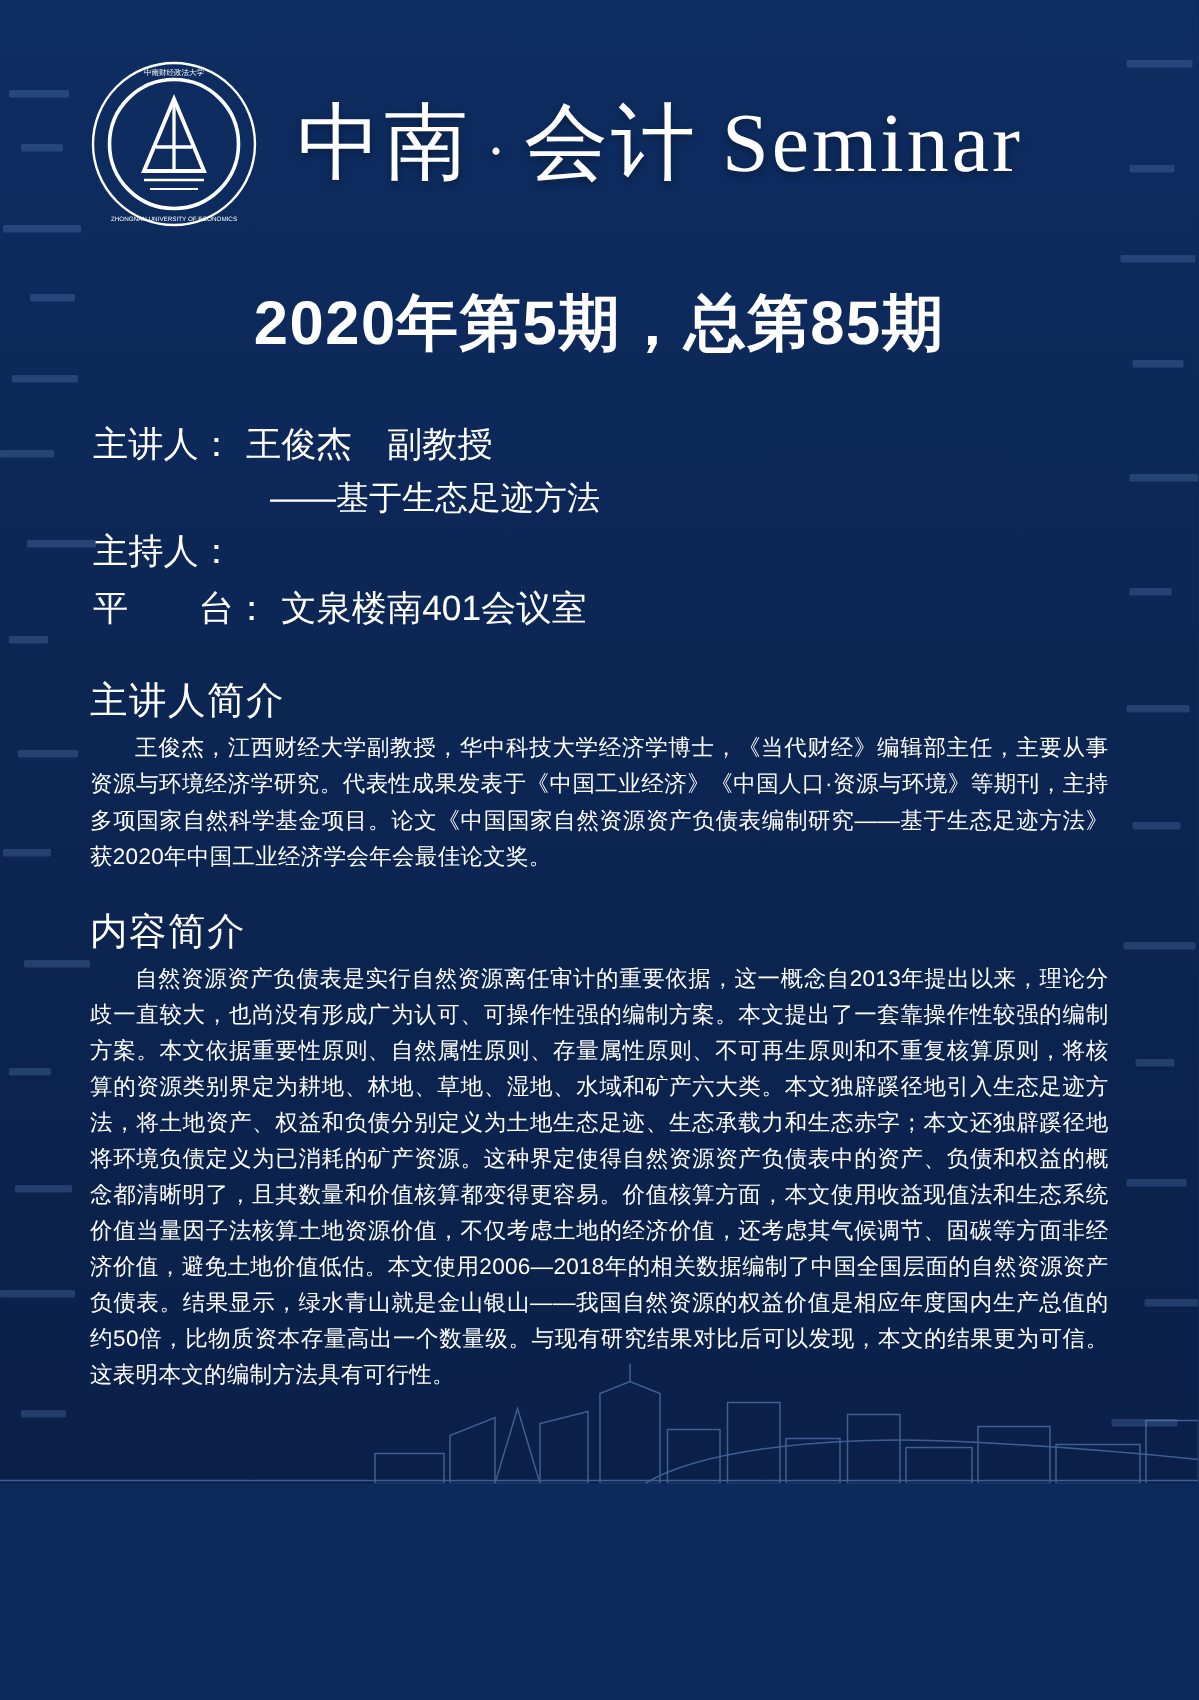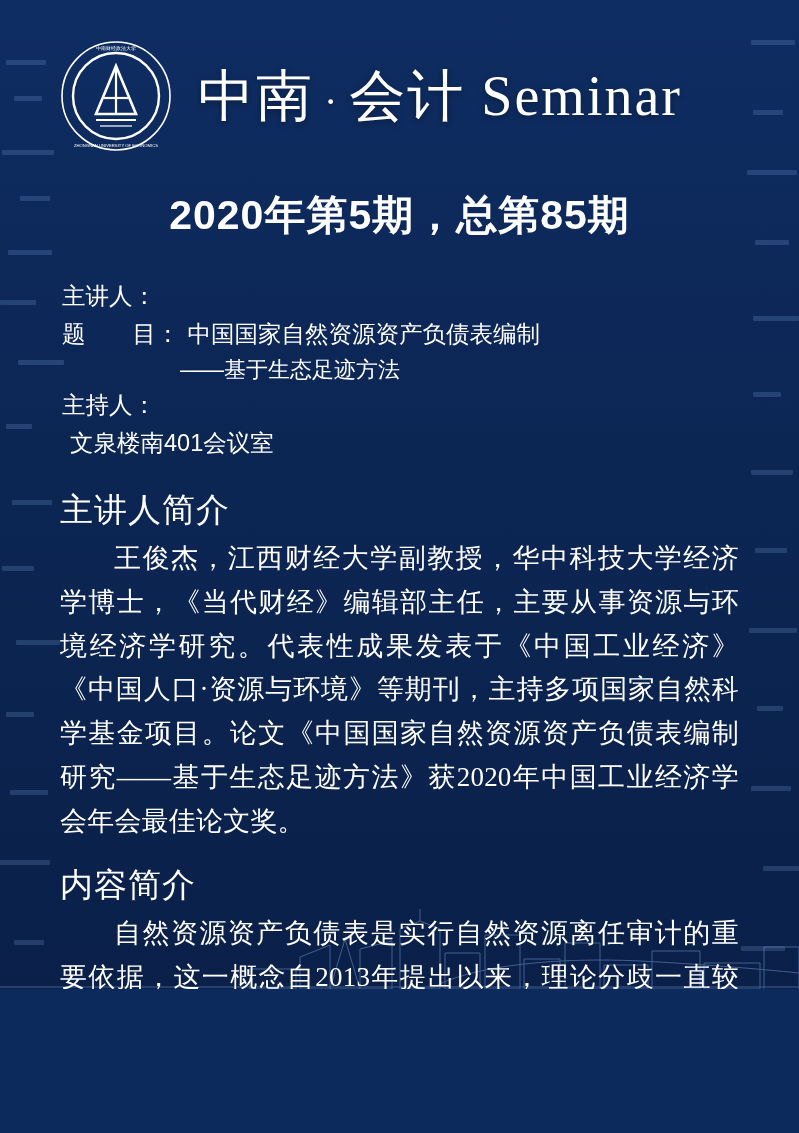--- a/index.html
+++ b/index.html
@@ -109,31 +109,30 @@
     font-size: 22px;
     line-height: 1.5;
     margin-left: 118px;
   }
   .section {
     margin: 22px 60px 0 60px;
     position: relative;
     z-index: 3;
   }
   .section-title {
-    font-size: 33px;
+    font-size: 25px;
     margin-bottom: 4px;
     letter-spacing: 1px;
   }
   .section-body {
-    font-size: 27px;
+    font-size: 15px;
     line-height: 1.62;
     text-align: justify;
     text-indent: 2em;
     letter-spacing: 0.2px;
-    font-family: Liberation Serif, serif;
   }
   .section.intro { margin-top: 26px; }
   .section.content { margin-top: 20px; }
   .section.content .section-body { line-height: 1.6; }
 </style>
 </head>
 <body>
 
 <div class="poster">
 
@@ -192,30 +191,28 @@
     <div class="title-main">
       <span class="cn">中南</span><span class="dot">·</span><span class="cn">会计</span>&nbsp;<span class="en">Seminar</span>
     </div>
   </div>
 
   <div class="issue">2020年第5期，总第85期</div>
 
   <div class="info">
     <div class="info-row">
       <span class="info-label">主讲人：</span>
-    </div>
-    <div class="info-row">
-      <span class="info-label">题　　目：</span>
-      <span class="info-value">中国国家自然资源资产负债表编制</span>
+      <span class="info-value">王俊杰　副教授</span>
     </div>
     <div class="info-sub">——基于生态足迹方法</div>
     <div class="info-row">
       <span class="info-label">主持人：</span>
     </div>
     <div class="info-row">
+      <span class="info-label">平　　台：</span>
       <span class="info-value">文泉楼南401会议室</span>
     </div>
   </div>
 
   <div class="section intro">
     <div class="section-title">主讲人简介</div>
     <div class="section-body">王俊杰，江西财经大学副教授，华中科技大学经济学博士，《当代财经》编辑部主任，主要从事资源与环境经济学研究。代表性成果发表于《中国工业经济》《中国人口·资源与环境》等期刊，主持多项国家自然科学基金项目。论文《中国国家自然资源资产负债表编制研究——基于生态足迹方法》获2020年中国工业经济学会年会最佳论文奖。</div>
   </div>
 
   <div class="section content">

